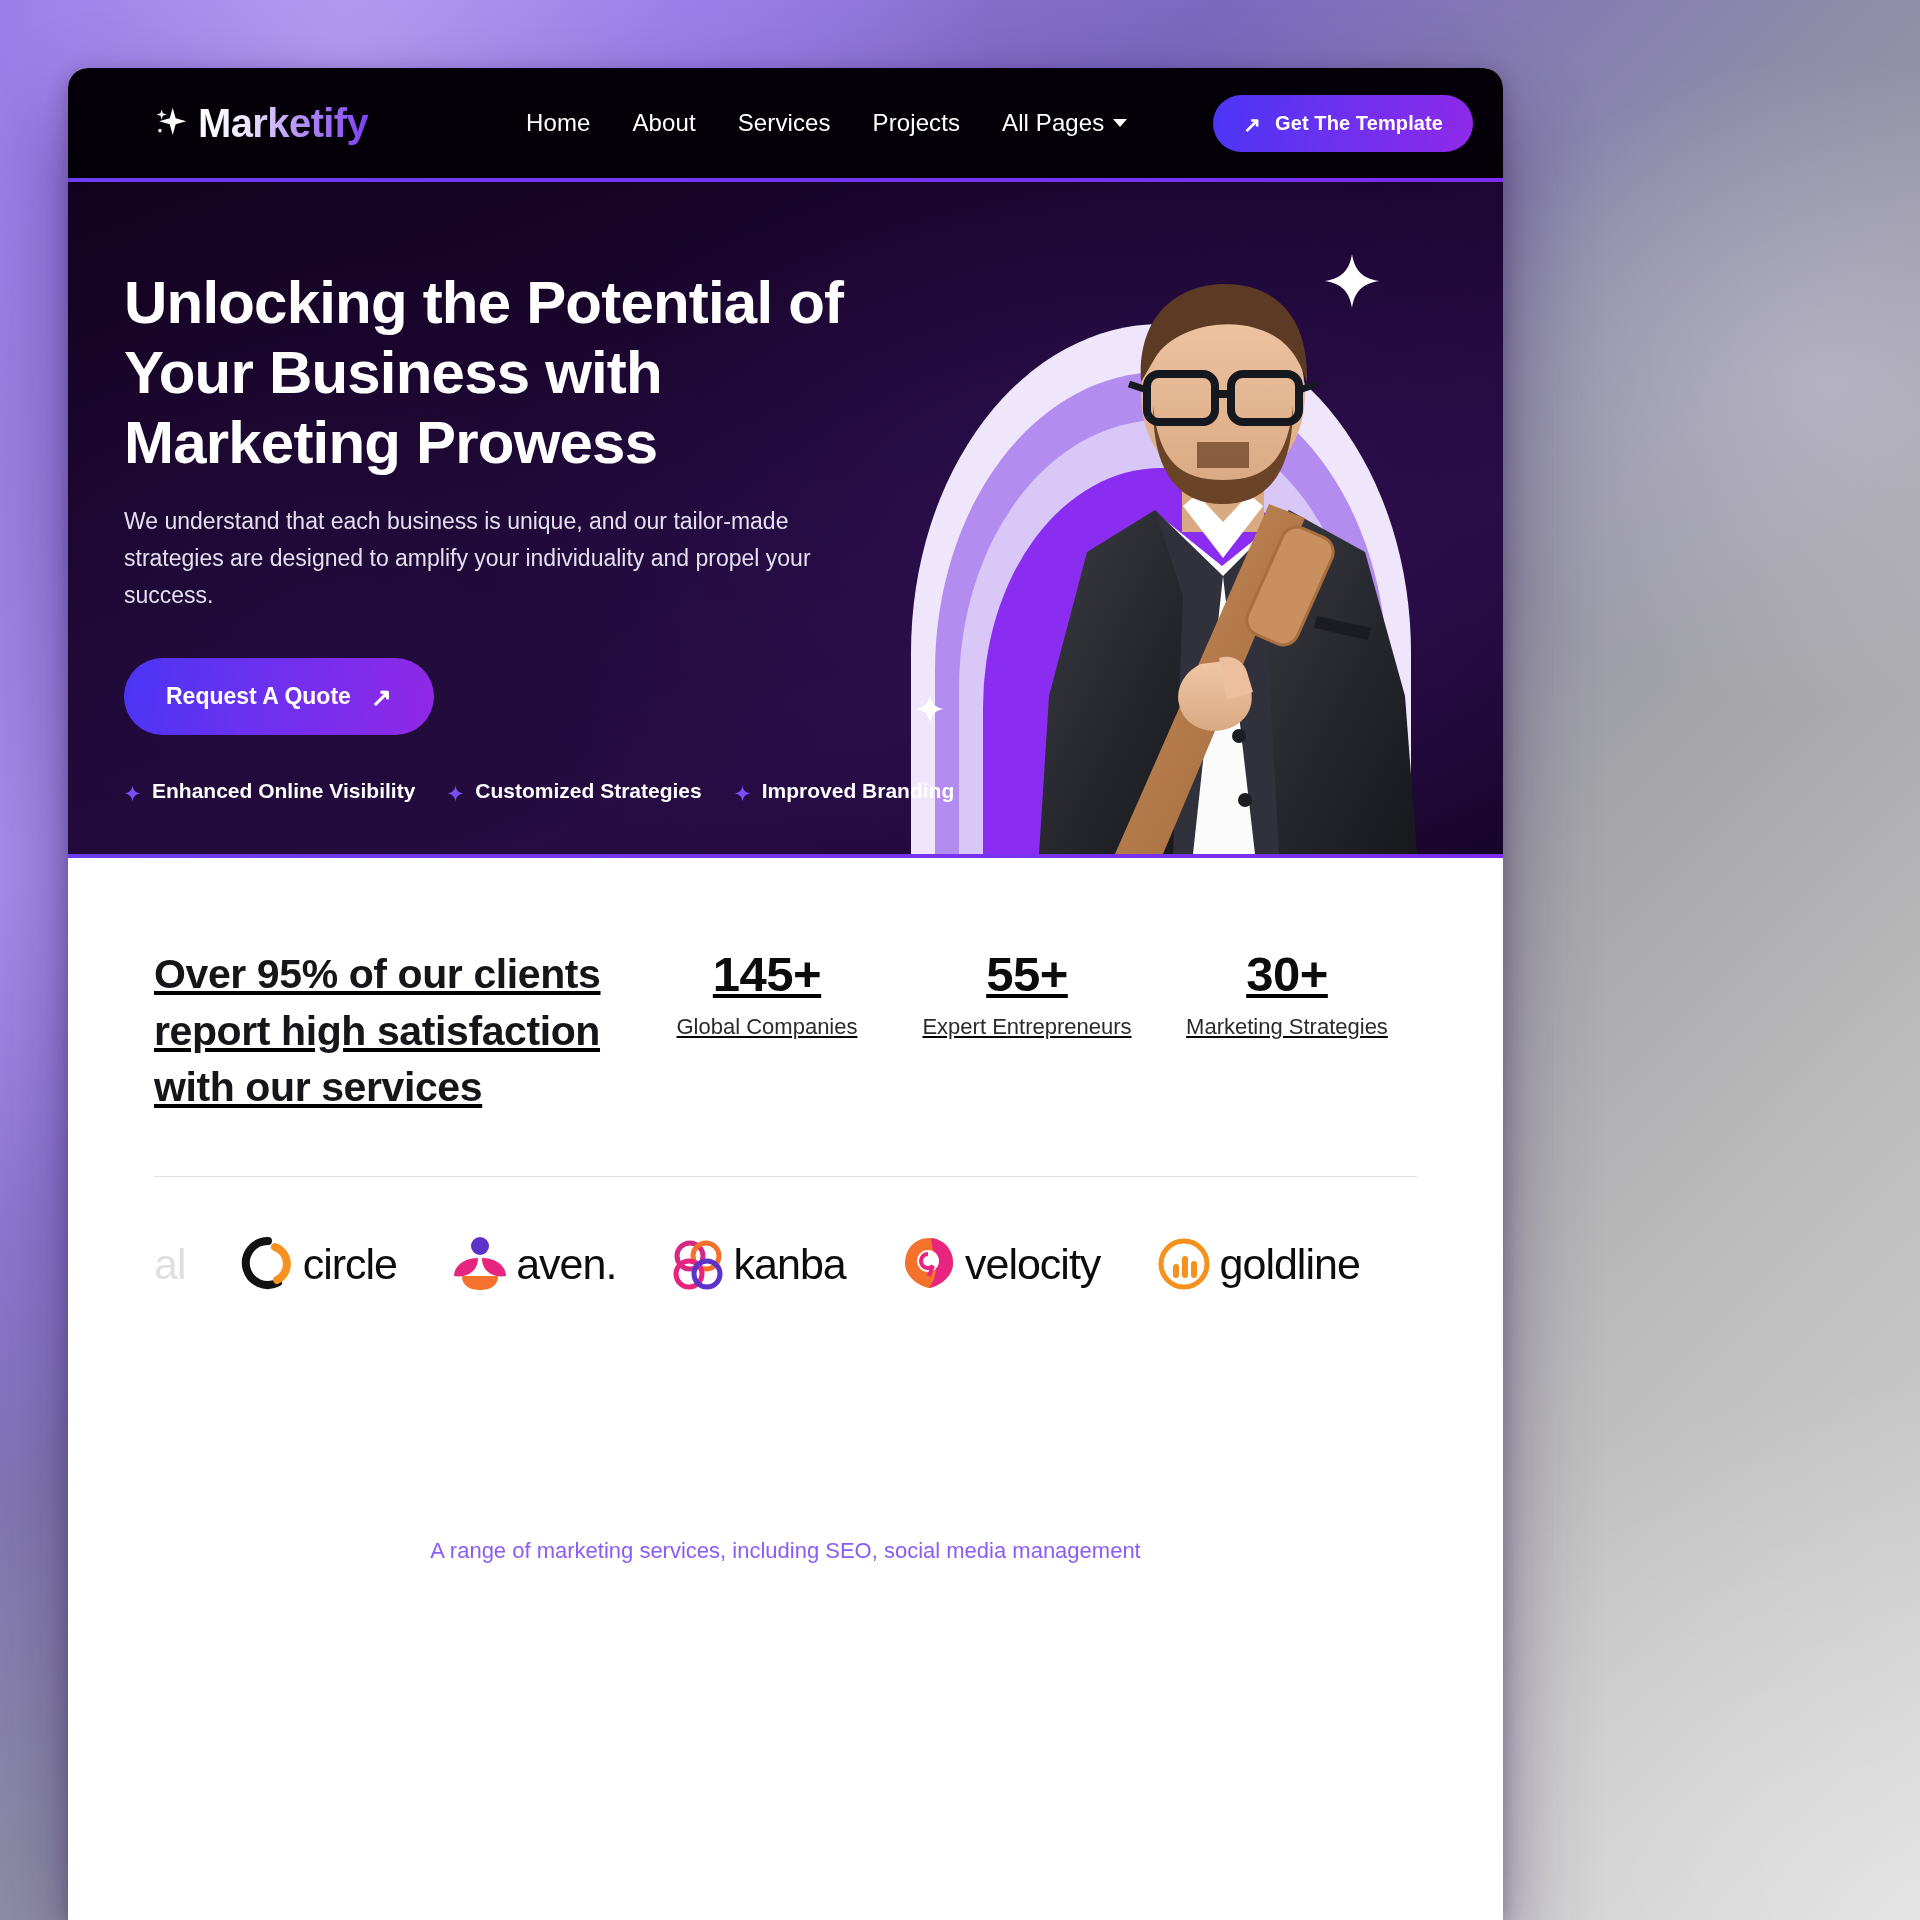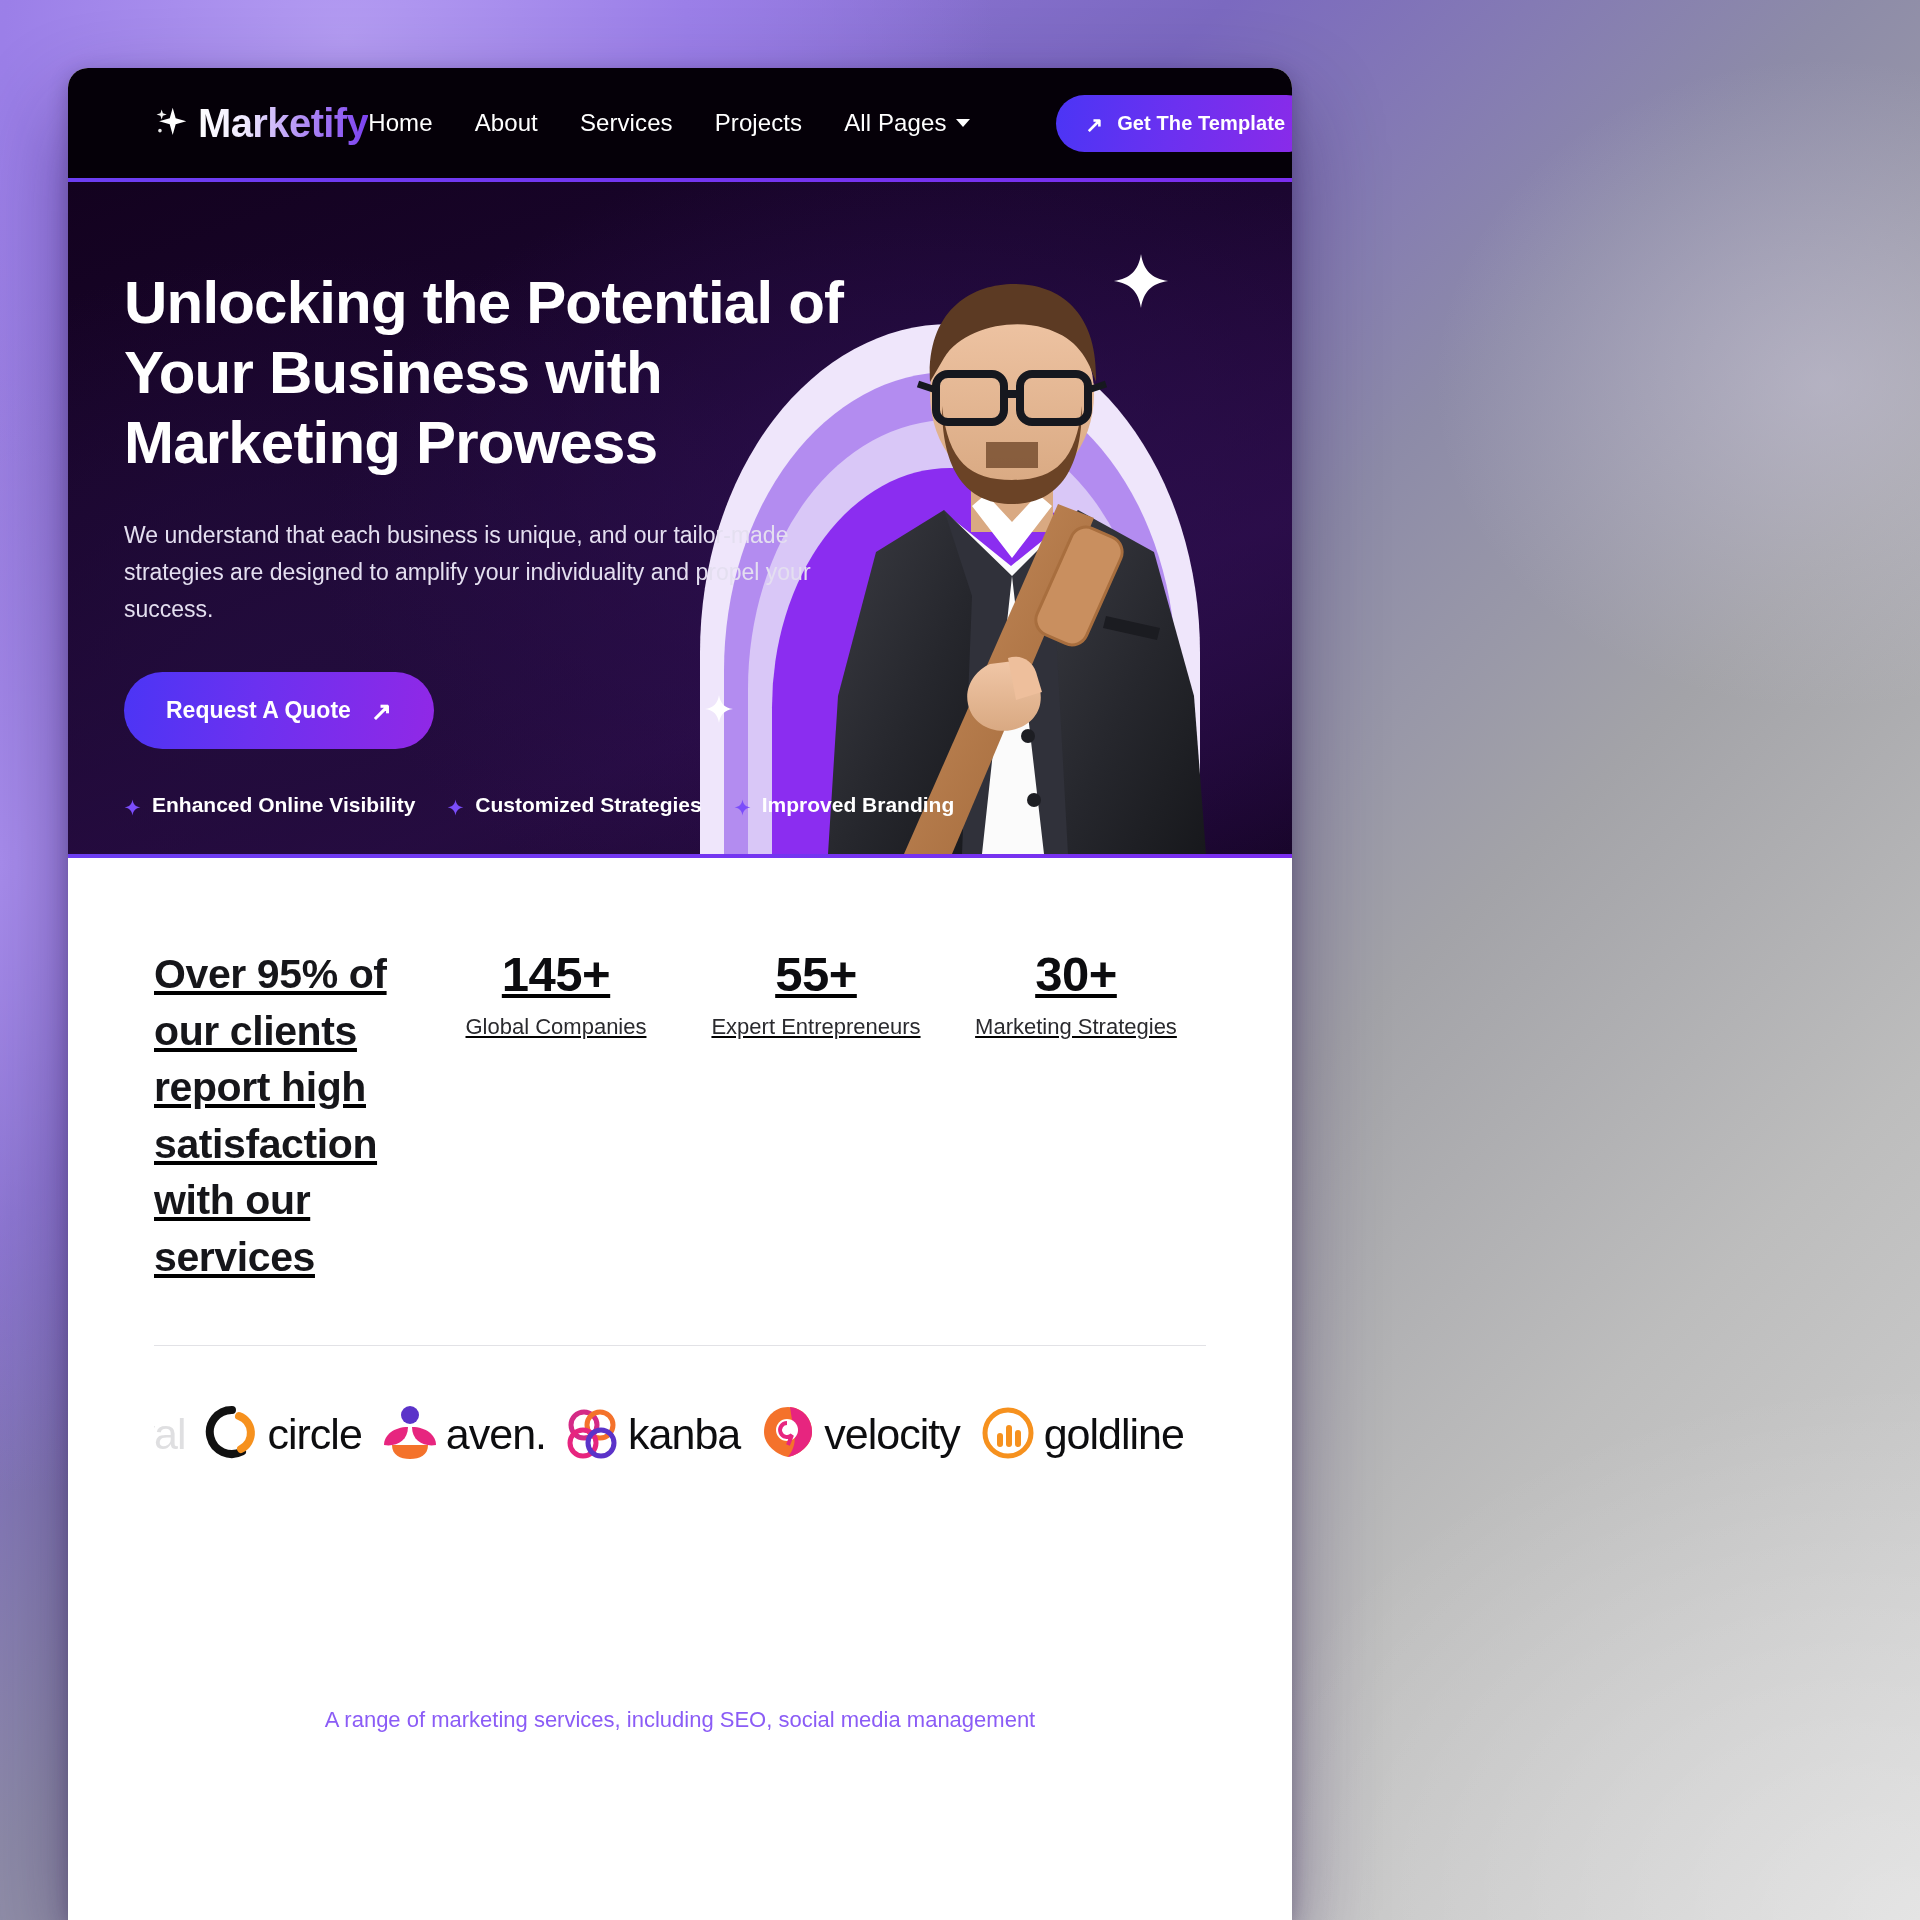--- a/index.html
+++ b/index.html
@@ -19,21 +19,21 @@
     background:
       radial-gradient(ellipse 1200px 900px at 100% 100%, rgba(255,255,255,0.35) 0%, rgba(255,255,255,0) 60%),
       radial-gradient(ellipse 600px 500px at 95% 20%, rgba(210,205,225,0.45) 0%, rgba(210,205,225,0) 65%);
     pointer-events:none;
   }
 
   
   .page-frame {
     position:absolute;
     left:68px; top:68px;
-    width:1224px; height:1852px;
+    width:1435px; height:1852px;
     border-radius:20px 20px 0 0;
     overflow:hidden;
     box-shadow: 0 40px 90px rgba(40,20,80,0.45), 0 6px 20px rgba(30,10,60,0.3);
     background:#ffffff;
   }
 
   
   .navbar {
     height:110px;
     background:#050008;
@@ -84,21 +84,21 @@
       radial-gradient(ellipse 800px 600px at 20% 75%, #220c3c 0%, rgba(34,12,60,0) 72%),
       linear-gradient(160deg,#13021f 0%,#1b0630 40%,#2a0b46 70%,#160427 100%);
     overflow:hidden;
   }
   .hero-inner { position:relative; padding:86px 0 0 56px; width:880px; z-index:3; }
   .hero-h1 {
     color:#fff; font-size:60px; line-height:1.17; font-weight:700; letter-spacing:-0.8px;
     max-width:760px;
   }
   .hero-sub {
-    margin-top:38px; color:#e4dff0; font-size:23px; line-height:1.62; max-width:700px; font-weight:400;
+    margin-top:24px; color:#e4dff0; font-size:23px; line-height:1.62; max-width:700px; font-weight:400;
   }
   .hero-cta {
     margin-top:44px;
     display:inline-flex; align-items:center; gap:20px;
     padding:25px 42px; border-radius:999px;
     background:linear-gradient(100deg,#4b35f5 0%,#6b31f0 42%,#9128e6 100%);
     color:#fff; font-size:23px; font-weight:700; border:none; cursor:pointer;
   }
   .hero-feats { margin-top:44px; display:flex; align-items:center; gap:32px; }
   .feat { display:flex; align-items:center; gap:11px; color:#fff; font-size:21px; font-weight:600; white-space:nowrap; }

